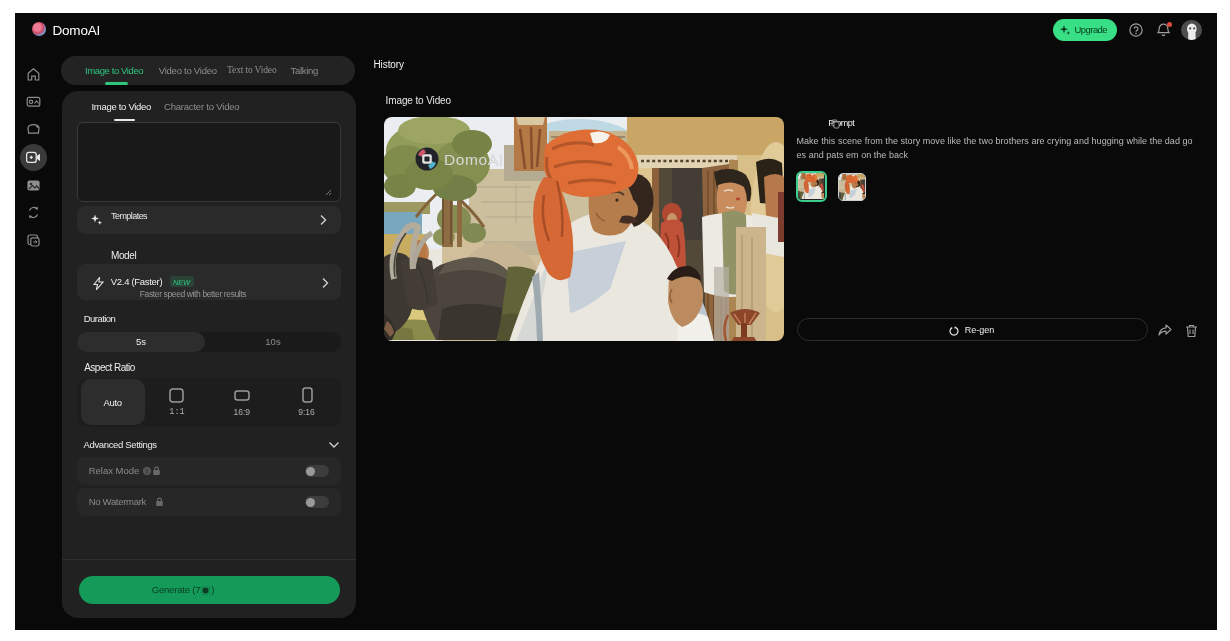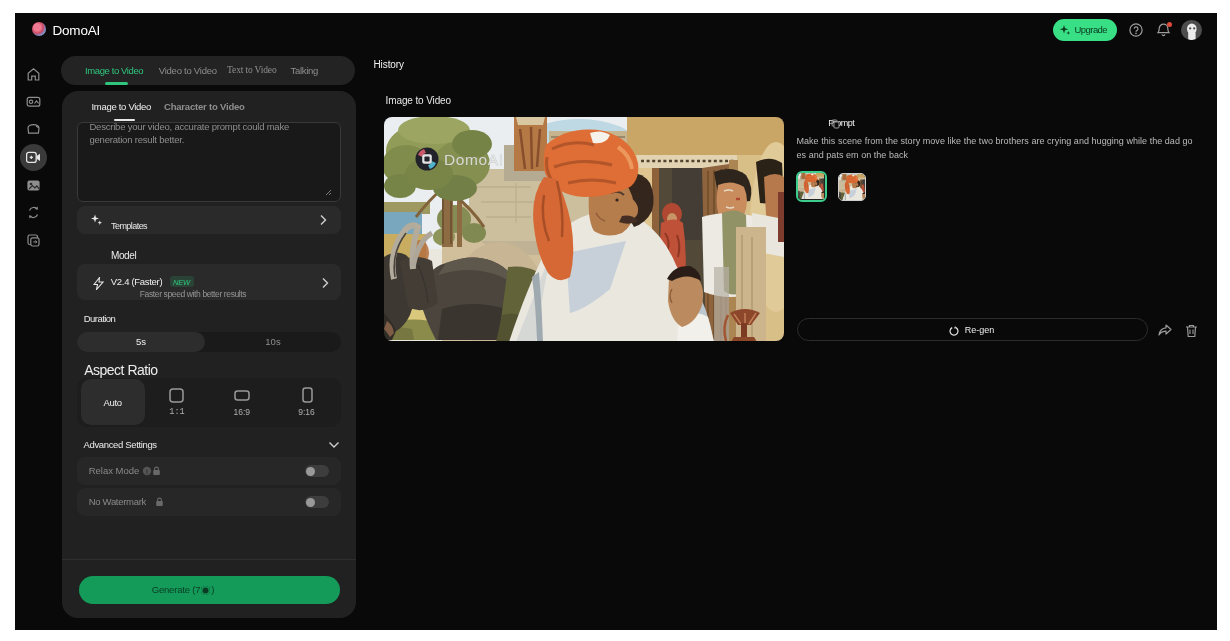--- a/index.html
+++ b/index.html
@@ -81,34 +81,33 @@
   <div class="abs" style="left:46px;top:42.6px;width:294px;height:29px;border-radius:14.5px;background:#232323;"></div>
   <div class="abs b" style="left:70.1px;top:51.5px;font-size:9.5px;letter-spacing:-.4px;color:#2fc57d;">Image to Video</div>
   <div class="abs" style="left:90.4px;top:69.1px;width:22.2px;height:2.6px;border-radius:2px;background:#2fc57d;"></div>
   <div class="abs" style="left:143.8px;top:51.5px;font-size:9.5px;letter-spacing:-.25px;color:#8e8e8e;">Video to Video</div>
   <div class="abs" style="left:212.1px;top:51.5px;font-size:9.5px;letter-spacing:-.15px;color:#8e8e8e;font-family:Liberation Serif, serif;">Text to Video</div>
   <div class="abs" style="left:275.5px;top:51.5px;font-size:9.5px;letter-spacing:-.3px;color:#8e8e8e;">Talking</div>
 
   <div class="abs" style="left:47px;top:77.6px;width:294px;height:527px;border-radius:16px;background:#212121;"></div>
   <div class="abs b" style="left:76.5px;top:87.5px;font-size:9.5px;letter-spacing:-.3px;color:#f0f0f0;">Image to Video</div>
   <div class="abs" style="left:98.6px;top:105.6px;width:21.5px;height:2.2px;border-radius:2px;background:#e8e8e8;"></div>
-  <div class="abs" style="left:149px;top:87.5px;font-size:9.5px;letter-spacing:-.2px;color:#8e8e8e;font-weight:bold;">Character to Video</div>
+  <div class="abs" style="left:149px;top:87.5px;font-size:9.5px;letter-spacing:-.2px;color:#8e8e8e;">Character to Video</div>
 
   <div class="abs" style="left:62px;top:109px;width:264px;height:79.5px;background:#191919;border:1px solid #393939;border-radius:6px;"></div>
-  <div class="abs" style="left:74.4px;top:106.6px;width:215px;font-size:9.5px;letter-spacing:-.2px;line-height:13.2px;color:#8f8f8f;">Describe your video, accurate prompt could make generation result better.</div>
   <svg class="abs" style="left:310px;top:176px;" width="7" height="7" viewBox="0 0 7 7">
       <path d="M6 1 L1 6 M6 4 L4 6" stroke="#777" stroke-width="1"></path>
     </svg>
 
   <div class="abs" style="left:62px;top:193px;width:264px;height:28px;border-radius:8px;background:#2a2a2a;"></div>
   <svg class="abs" style="left:74.5px;top:200px;" width="13" height="13" viewBox="0 0 13 13">
       <path d="M5 1.5 L6 4.5 L9 5.5 L6 6.5 L5 9.5 L4 6.5 L1 5.5 L4 4.5 Z" fill="#e6e6e6"></path>
       <path d="M9.8 7.5 l.6 1.6 1.6.6 -1.6.6 -.6 1.6 -.6-1.6 -1.6-.6 1.6-.6 Z" fill="#e6e6e6"></path>
     </svg>
-  <div class="abs b" style="left:96px;top:208px;font-size:9px;letter-spacing:-.55px;color:#e8e8e8;">Templates</div>
+  <div class="abs b" style="left:96px;top:198px;font-size:9px;letter-spacing:-.55px;color:#e8e8e8;">Templates</div>
   <svg class="abs" style="left:304px;top:201px;" width="8" height="12" viewBox="0 0 8 12">
       <path d="M2 1.5 L6.5 6 L2 10.5" fill="none" stroke="#cfcfcf" stroke-width="1.4"></path>
     </svg>
 
   <div class="abs b" style="left:70px;top:236.5px;font-size:10px;letter-spacing:-.4px;color:#ececec;padding-left:26px;">Model</div>
   <div class="abs" style="left:62px;top:251px;width:264px;height:36px;border-radius:8px;background:#2a2a2a;"></div>
   <svg class="abs" style="left:77.5px;top:263.5px;" width="11" height="13" viewBox="0 0 11 13">
       <path d="M6.5 0.5 L1 7.5 H4.5 L3.5 12.5 L10 5 H6 Z" fill="none" stroke="#e6e6e6" stroke-width="1.1"></path>
     </svg>
   <div class="abs b" style="left:95.8px;top:263px;font-size:9.5px;letter-spacing:-.3px;color:#f0f0f0;">V2.4 (Faster)</div>
@@ -118,21 +117,21 @@
   <svg class="abs" style="left:306px;top:264px;" width="8" height="12" viewBox="0 0 8 12">
       <path d="M2 1.5 L6.5 6 L2 10.5" fill="none" stroke="#cfcfcf" stroke-width="1.4"></path>
     </svg>
 
   <div class="abs b" style="left:68.8px;top:300px;font-size:9.5px;letter-spacing:-.55px;color:#ececec;">Duration</div>
   <div class="abs" style="left:62px;top:318.6px;width:264px;height:20.2px;border-radius:10px;background:#1a1a1a;"></div>
   <div class="abs" style="left:62px;top:318.6px;width:128.2px;height:20.2px;border-radius:10px;background:#2d2d2d;"></div>
   <div class="abs b" style="left:62px;top:323.2px;width:128px;text-align:center;font-size:9.5px;color:#f0f0f0;">5s</div>
   <div class="abs" style="left:190px;top:323.2px;width:136px;text-align:center;font-size:9.5px;color:#8e8e8e;">10s</div>
 
-  <div class="abs b" style="left:69.2px;top:349px;font-size:14px;letter-spacing:-.5px;color:#ececec;">Aspect Ratio</div>
+  <div class="abs b" style="left:69.2px;top:349px;font-size:10px;letter-spacing:-.5px;color:#ececec;">Aspect Ratio</div>
   <div class="abs" style="left:62px;top:365px;width:264px;height:49px;border-radius:10px;background:#1d1d1d;"></div>
   <div class="abs" style="left:65.5px;top:365.8px;width:64.3px;height:46.7px;border-radius:10px;background:#2d2d2d;"></div>
   <div class="abs b" style="left:65.5px;top:383.8px;width:64.3px;text-align:center;font-size:9.5px;letter-spacing:-.3px;color:#f0f0f0;">Auto</div>
   <svg class="abs" style="left:154.4px;top:375.2px;" width="15" height="15" viewBox="0 0 15 15">
       <rect x="1" y="1" width="13" height="13" rx="3" fill="none" stroke="#999" stroke-width="1.5"></rect>
     </svg>
   <div class="abs" style="left:142px;top:393.6px;width:40px;text-align:center;font-size:8.5px;color:#b0b0b0;font-family:Liberation Mono, monospace;">1:1</div>
   <svg class="abs" style="left:219.1px;top:377.4px;" width="16" height="11" viewBox="0 0 16 11">
       <rect x="1" y="1" width="14" height="9" rx="2.5" fill="none" stroke="#999" stroke-width="1.5"></rect>
     </svg>

